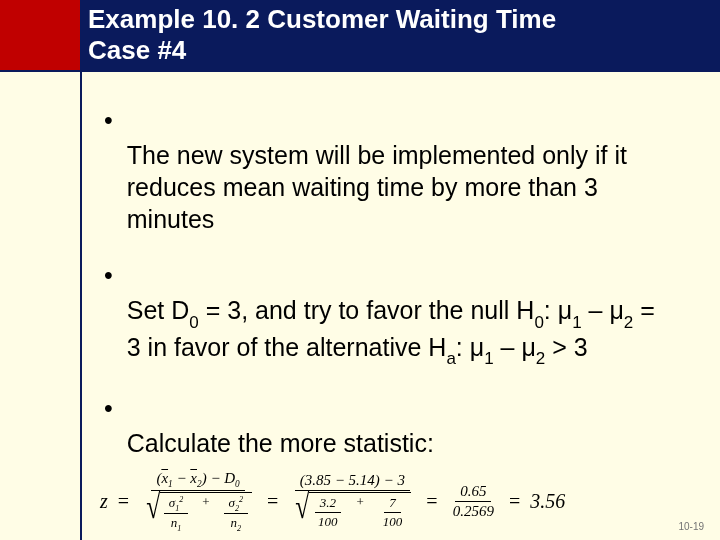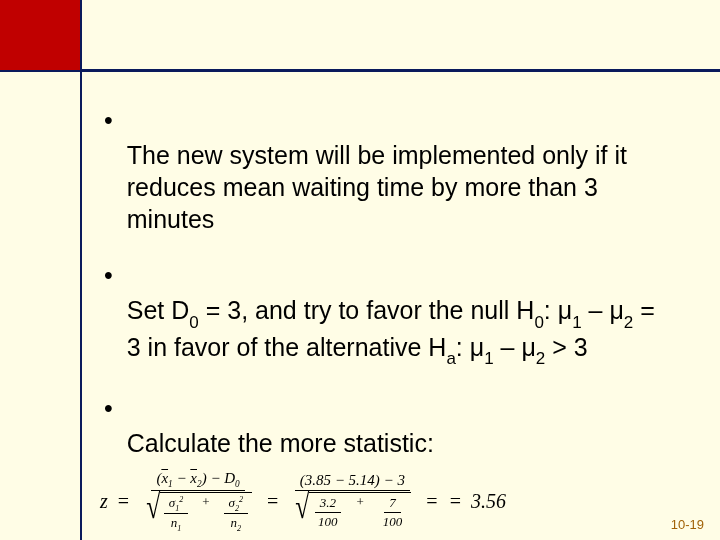--- a/index.html
+++ b/index.html
@@ -111,29 +111,35 @@
   }
   .sm { font-size: 15px; }
   .sm2 { font-size: 13px; }
   .sup2 { font-size: 0.62em; vertical-align: super; }
   .subm { font-size: 0.62em; vertical-align: sub; }
   .eqop { font-style: normal; padding: 0 2px; }
   .pnum {
     position: absolute;
     right: 16px;
     bottom: 8px;
-    font-size: 13px;
-    color: #a16207;
+    font-size: 10px;
+    color: #737373;
   }
 </style>
 </head>
 <body>
 
 <div class="header">
   <div class="header-red"></div>
+  <div class="header-title-wrap">
+    <div class="header-title">
+      <span>Example 10. 2 Customer Waiting Time</span><br>
+      <span>Case #4</span>
+    </div>
+  </div>
 </div>
 
 <div class="left-rail"></div>
 
 <div class="content">
 
   <div class="bullet">
     <div class="bmark">•</div>
     <div class="btext">The new system will be implemented only if it reduces mean waiting time by more than 3 minutes</div>
   </div>
@@ -193,20 +199,24 @@
               <span class="num sm2">7</span>
               <span class="den sm2">100</span>
             </span>
           </span>
         </span>
       </span>
     </span>
 
     <span class="eqop">=</span>
 
+    <span class="frac">
+      <span class="num sm">0.65</span>
+      <span class="den sm">0.2569</span>
+    </span>
 
     <span class="eqop">=</span>
     <span>3.56</span>
   </div>
 
 </div>
 
 <div class="pnum">10-19</div>
 
 </body></html>

